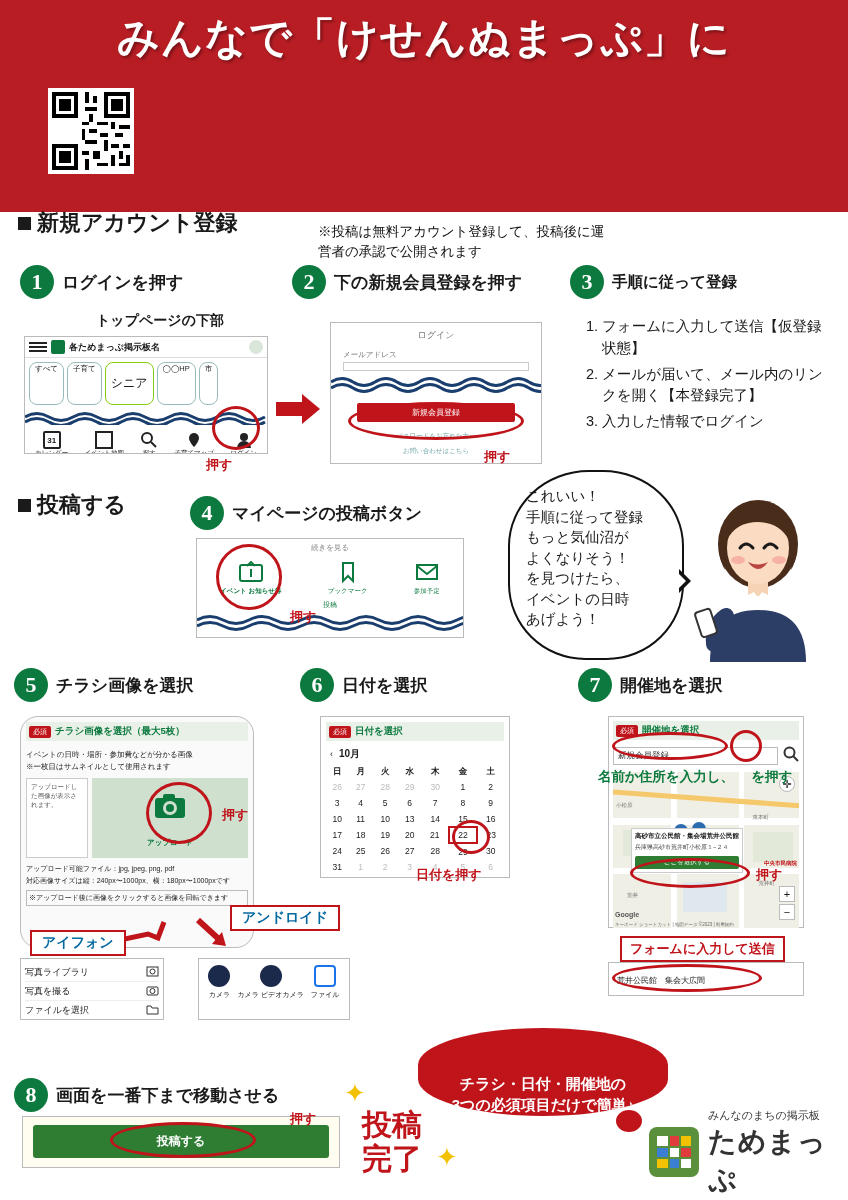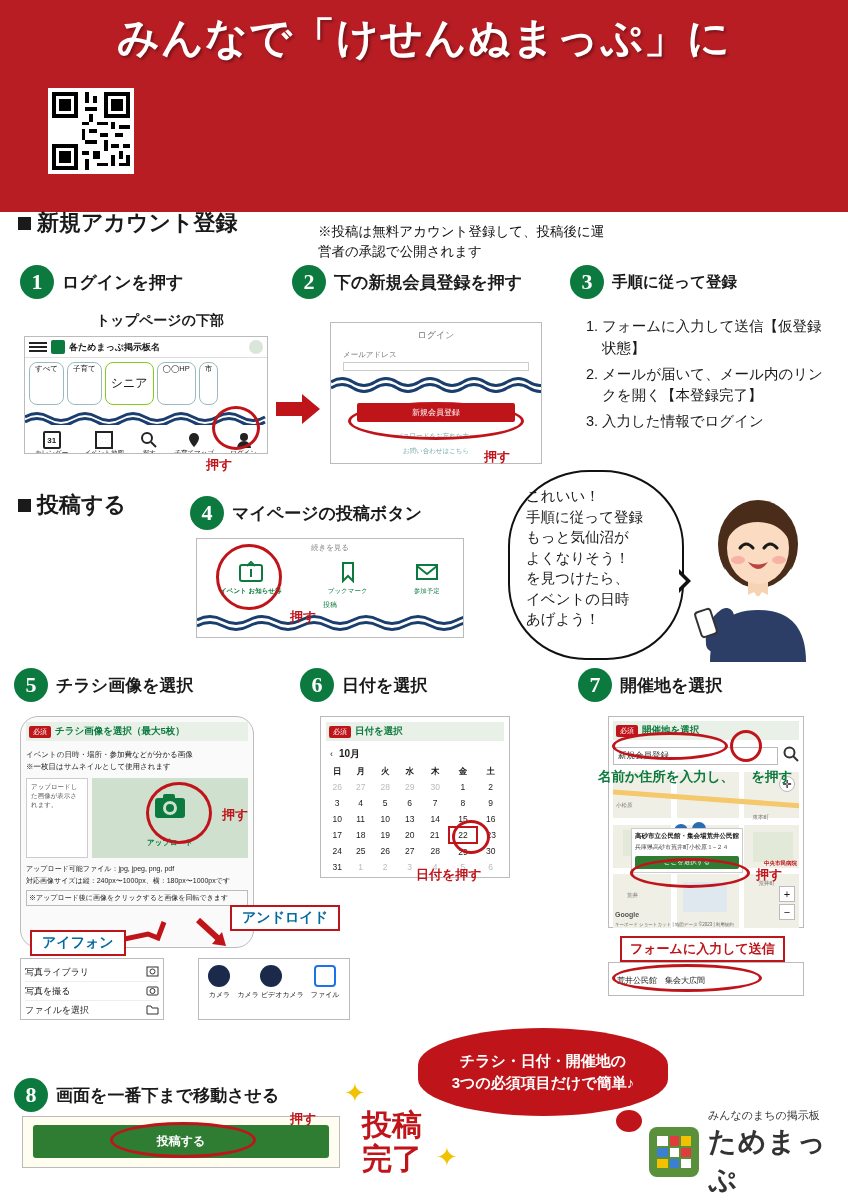--- a/index.html
+++ b/index.html
@@ -93,21 +93,21 @@
   .bubble:before {
     content:""; position:absolute; right:-21px; top:52%;
     border:12px solid transparent; border-left-color:#111;
   }
 
   
   .cloud {
     position:absolute; background:#c0141b; color:#fff;
     border-radius: 50%/42%;
     text-align:center; font-size:15px; font-weight:bold; line-height:1.45;
-    display:flex; align-items:center; justify-content:center;
+    display:flex; align-items:flex-end; justify-content:center;
   }
   .cloud:after{
     content:""; position:absolute; right:26px; bottom:-16px;
     width:26px; height:22px; background:#c0141b; border-radius:50%;
   }
 
   .redlabel {
     background:#fff; border:2px solid #c0141b; color:#0369a1;
     font-weight:bold; font-size:14px; padding:2px 10px; display:inline-block;
   }

